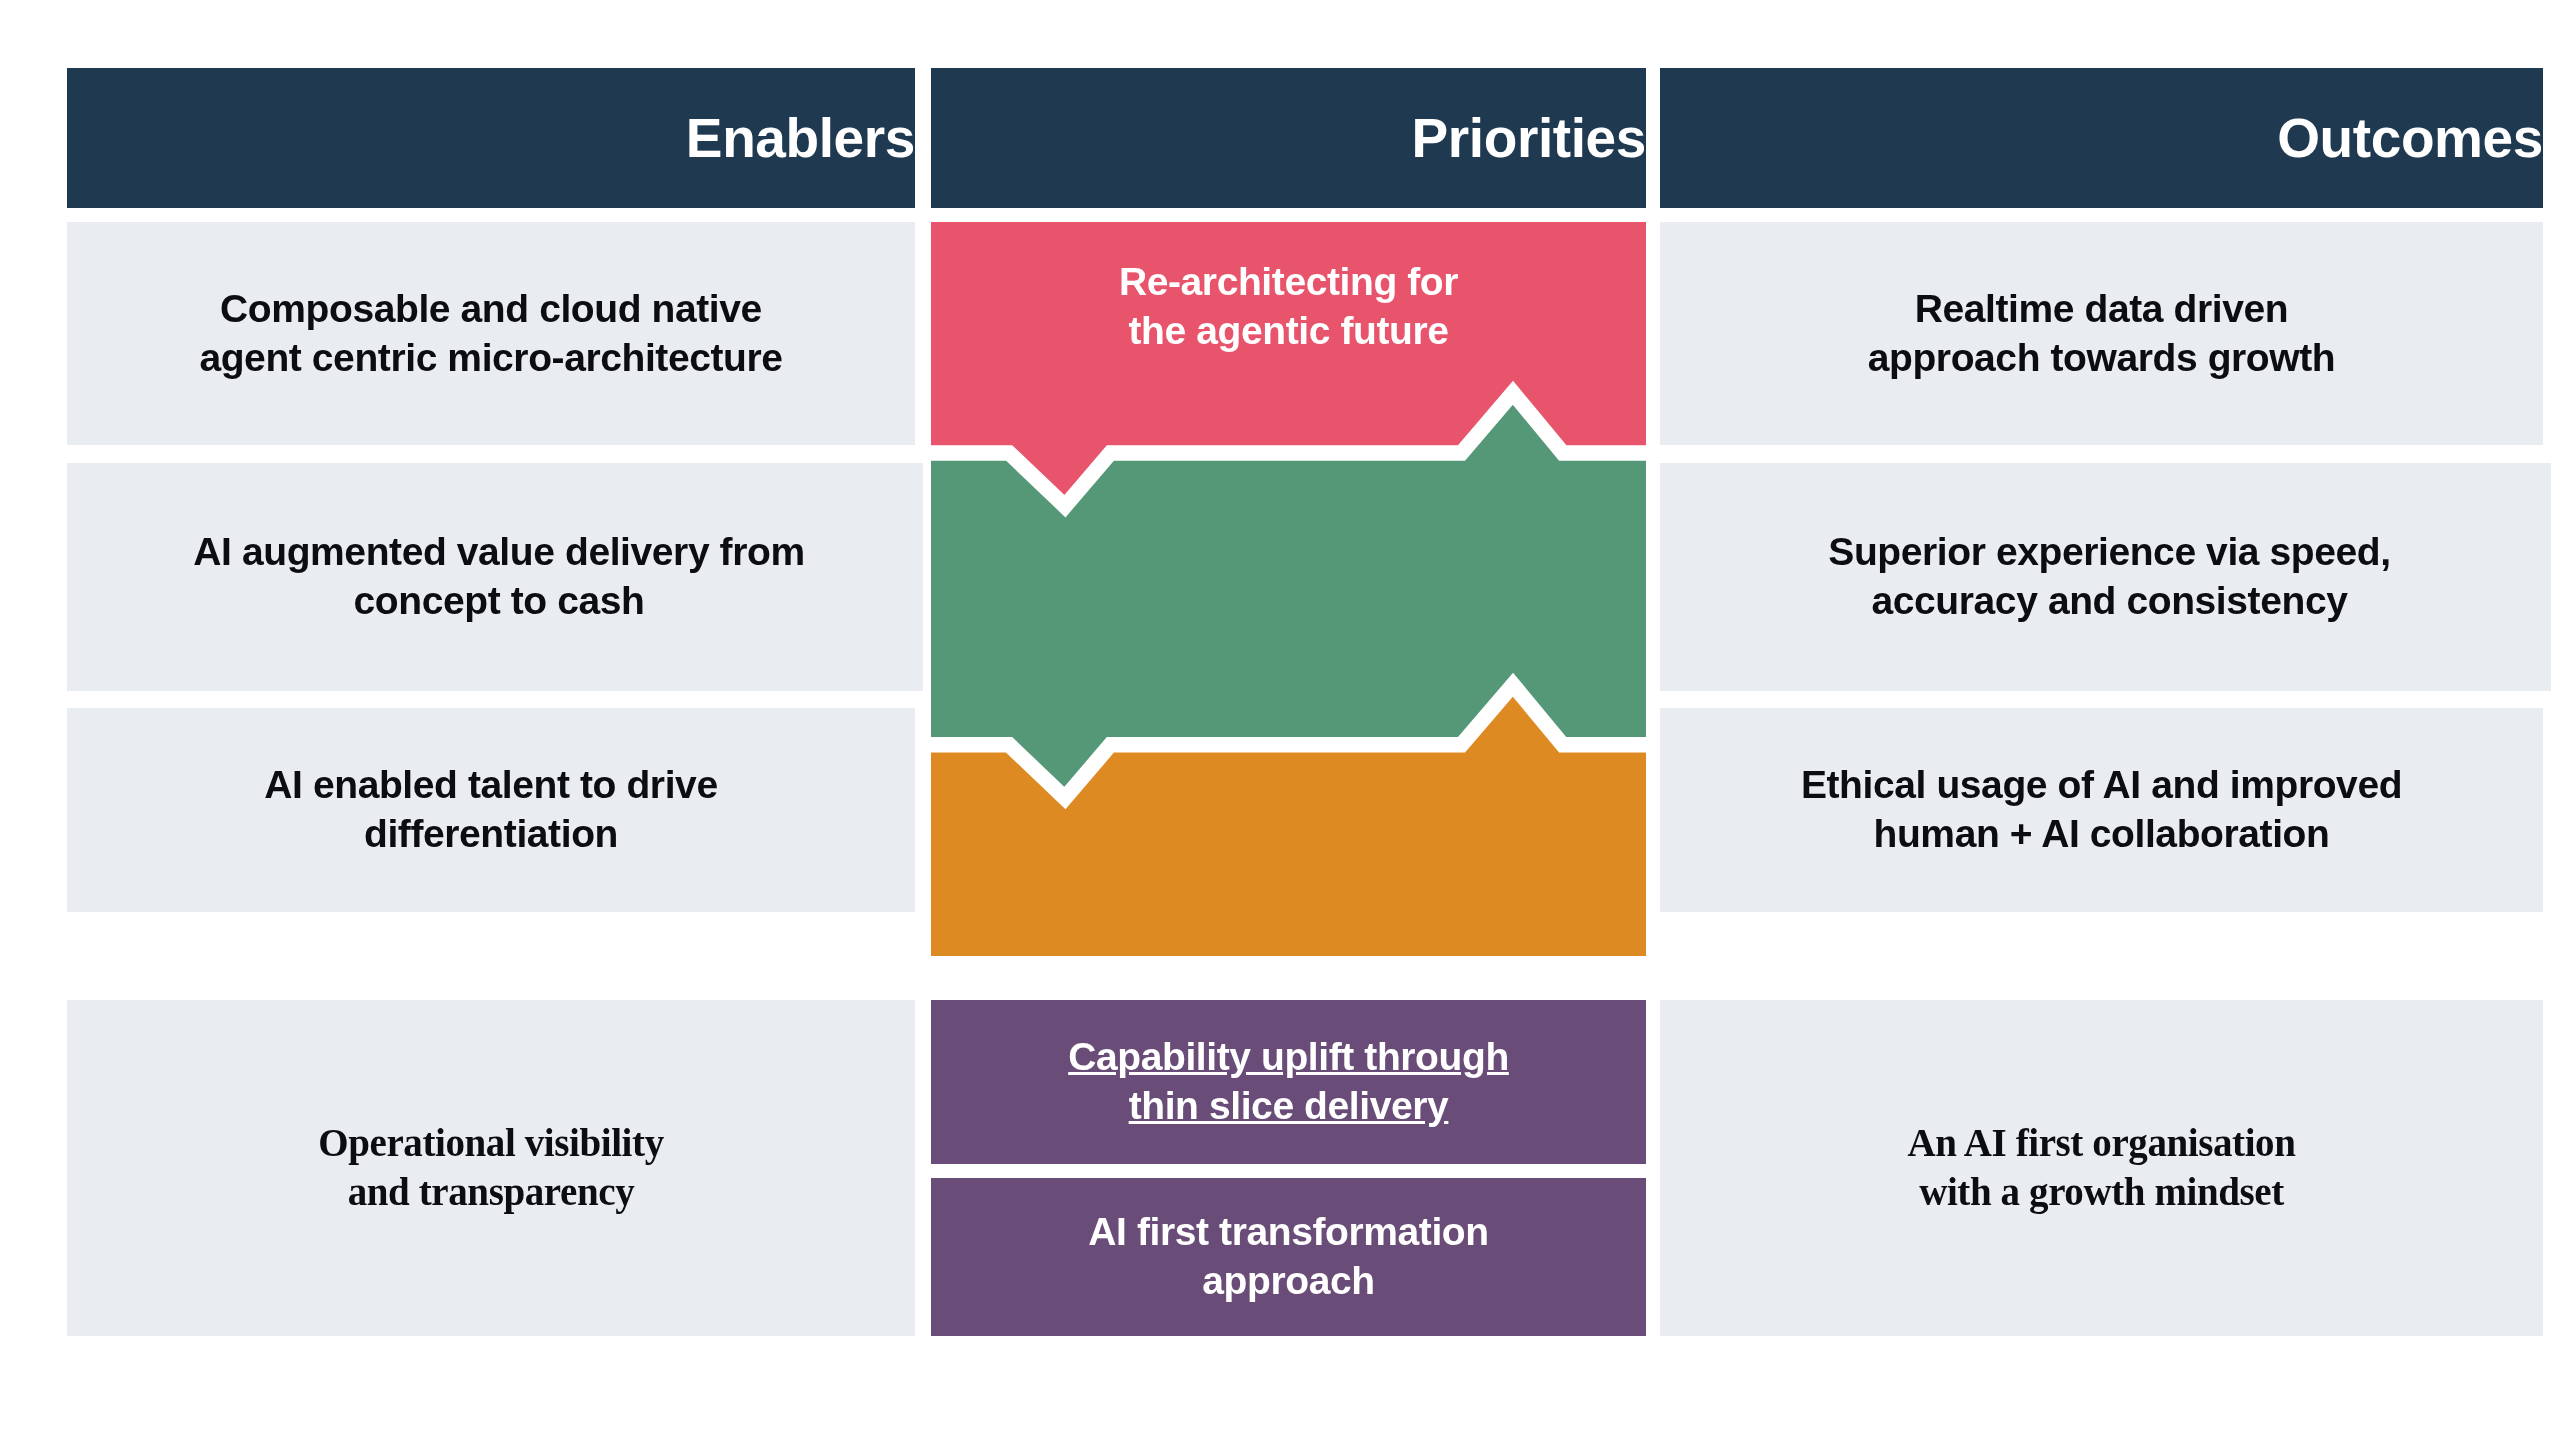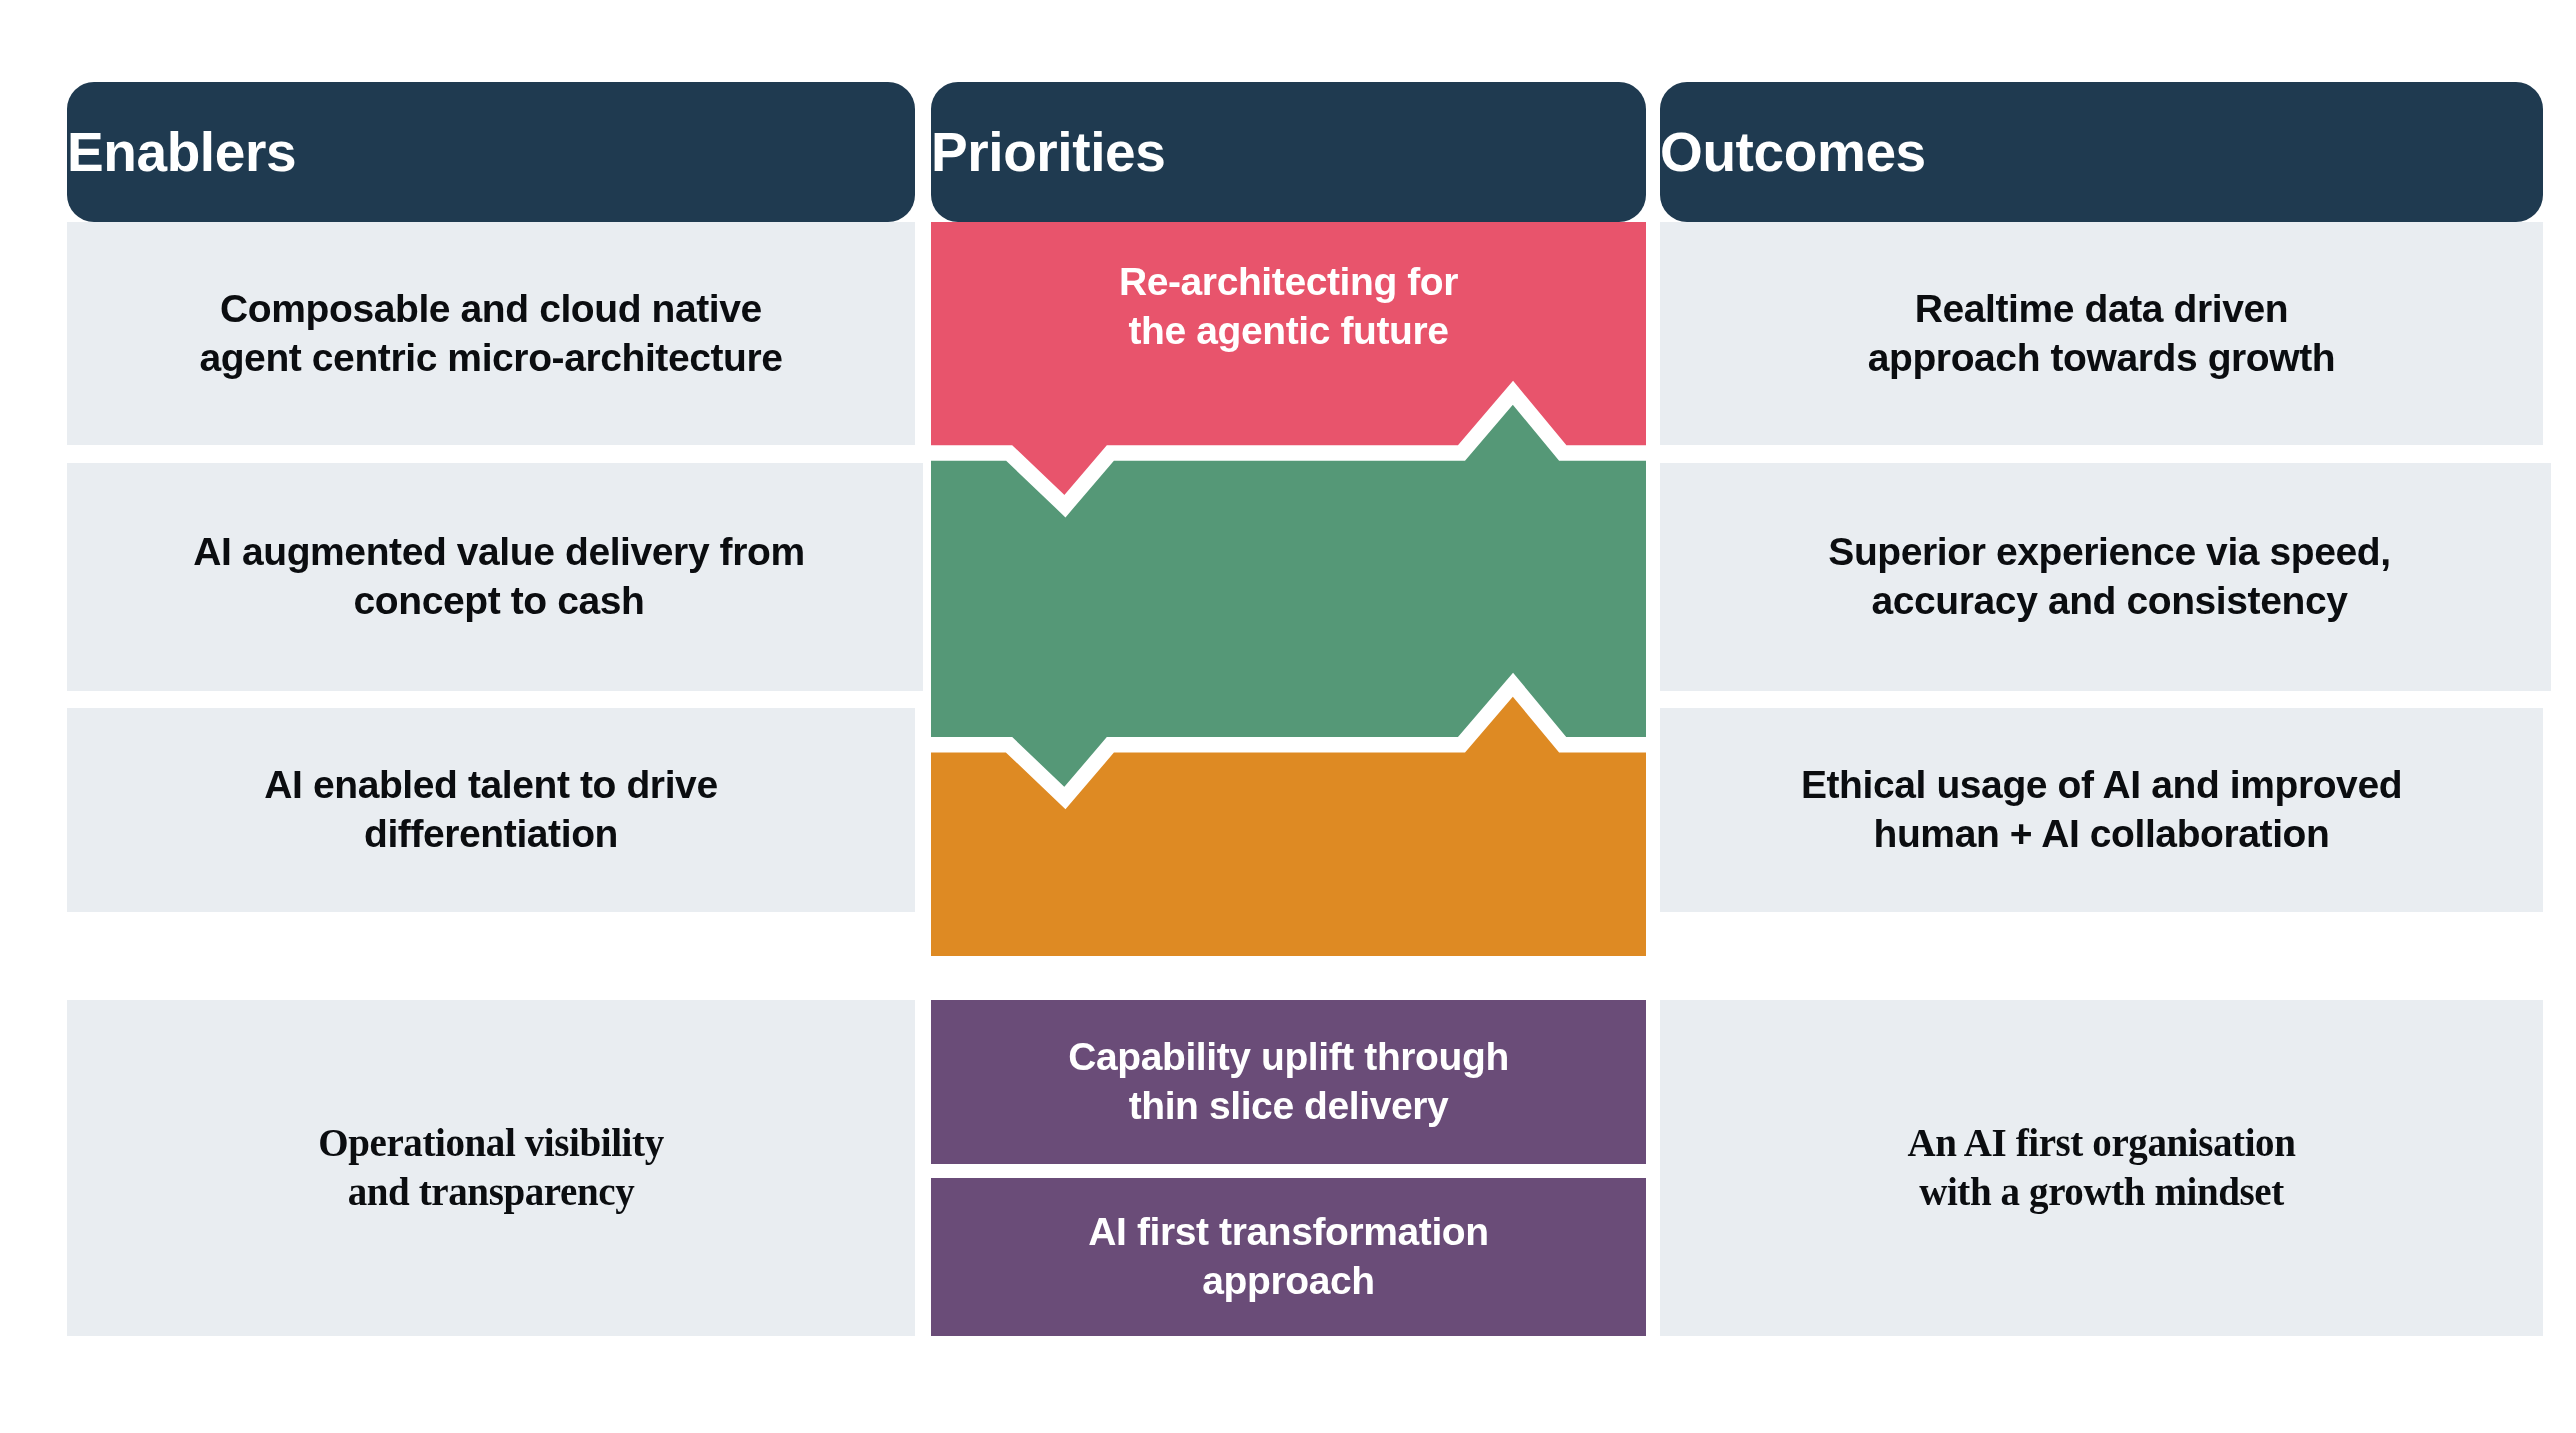--- a/index.html
+++ b/index.html
@@ -7,23 +7,23 @@
     width:2576px;height:1434px;position:relative;background:#FFFFFF;
     font-family:"Liberation Sans",sans-serif;overflow:hidden;
   }
   
   .col-l{left:67px;width:848px;}
   .col-m{left:931px;width:715px;}
   .col-r{left:1660px;width:883px;}
 
   
   .hdr{
-    position:absolute;top:82px;height:140px;background:#1F3A50;
-    color:#FFFFFF;display:flex;align-items:center;justify-content:flex-start;
-    font-size:55px;font-weight:bold;letter-spacing:-0.4px;border-radius:27px;
+    position:absolute;top:68px;height:140px;background:#1F3A50;
+    color:#FFFFFF;display:flex;align-items:center;justify-content:flex-end;
+    font-size:55px;font-weight:bold;letter-spacing:-0.4px;
   }
 
   
   .cell{
     position:absolute;background:#E9EDF1;color:#0B0D10;
     display:flex;align-items:center;justify-content:center;text-align:center;
     font-size:39px;font-weight:bold;line-height:1.25;letter-spacing:-0.4px;
   }
   .r1{top:222px;height:223px;}
   .r2{top:463px;height:228px;padding-left:8px;}
@@ -44,21 +44,21 @@
   .ml-1{top:0;height:170px;}
   .ml-2{top:246px;height:269px;}
   .ml-3{top:531px;height:204px;}
 
   
   .purple{
     position:absolute;background:#6A4C78;color:#FFFFFF;
     display:flex;align-items:center;justify-content:center;text-align:center;
     font-size:39px;font-weight:bold;line-height:1.25;letter-spacing:-0.4px;
   }
-  .p1{top:1000px;height:164px;}
+  .p1{top:1000px;height:164px;text-decoration:underline;}
   .p2{top:1178px;height:158px;}
 </style>
 </head>
 <body>
 
 <div>
 
   <div class="hdr col-l">
     <span>Enablers</span>
   </div>

